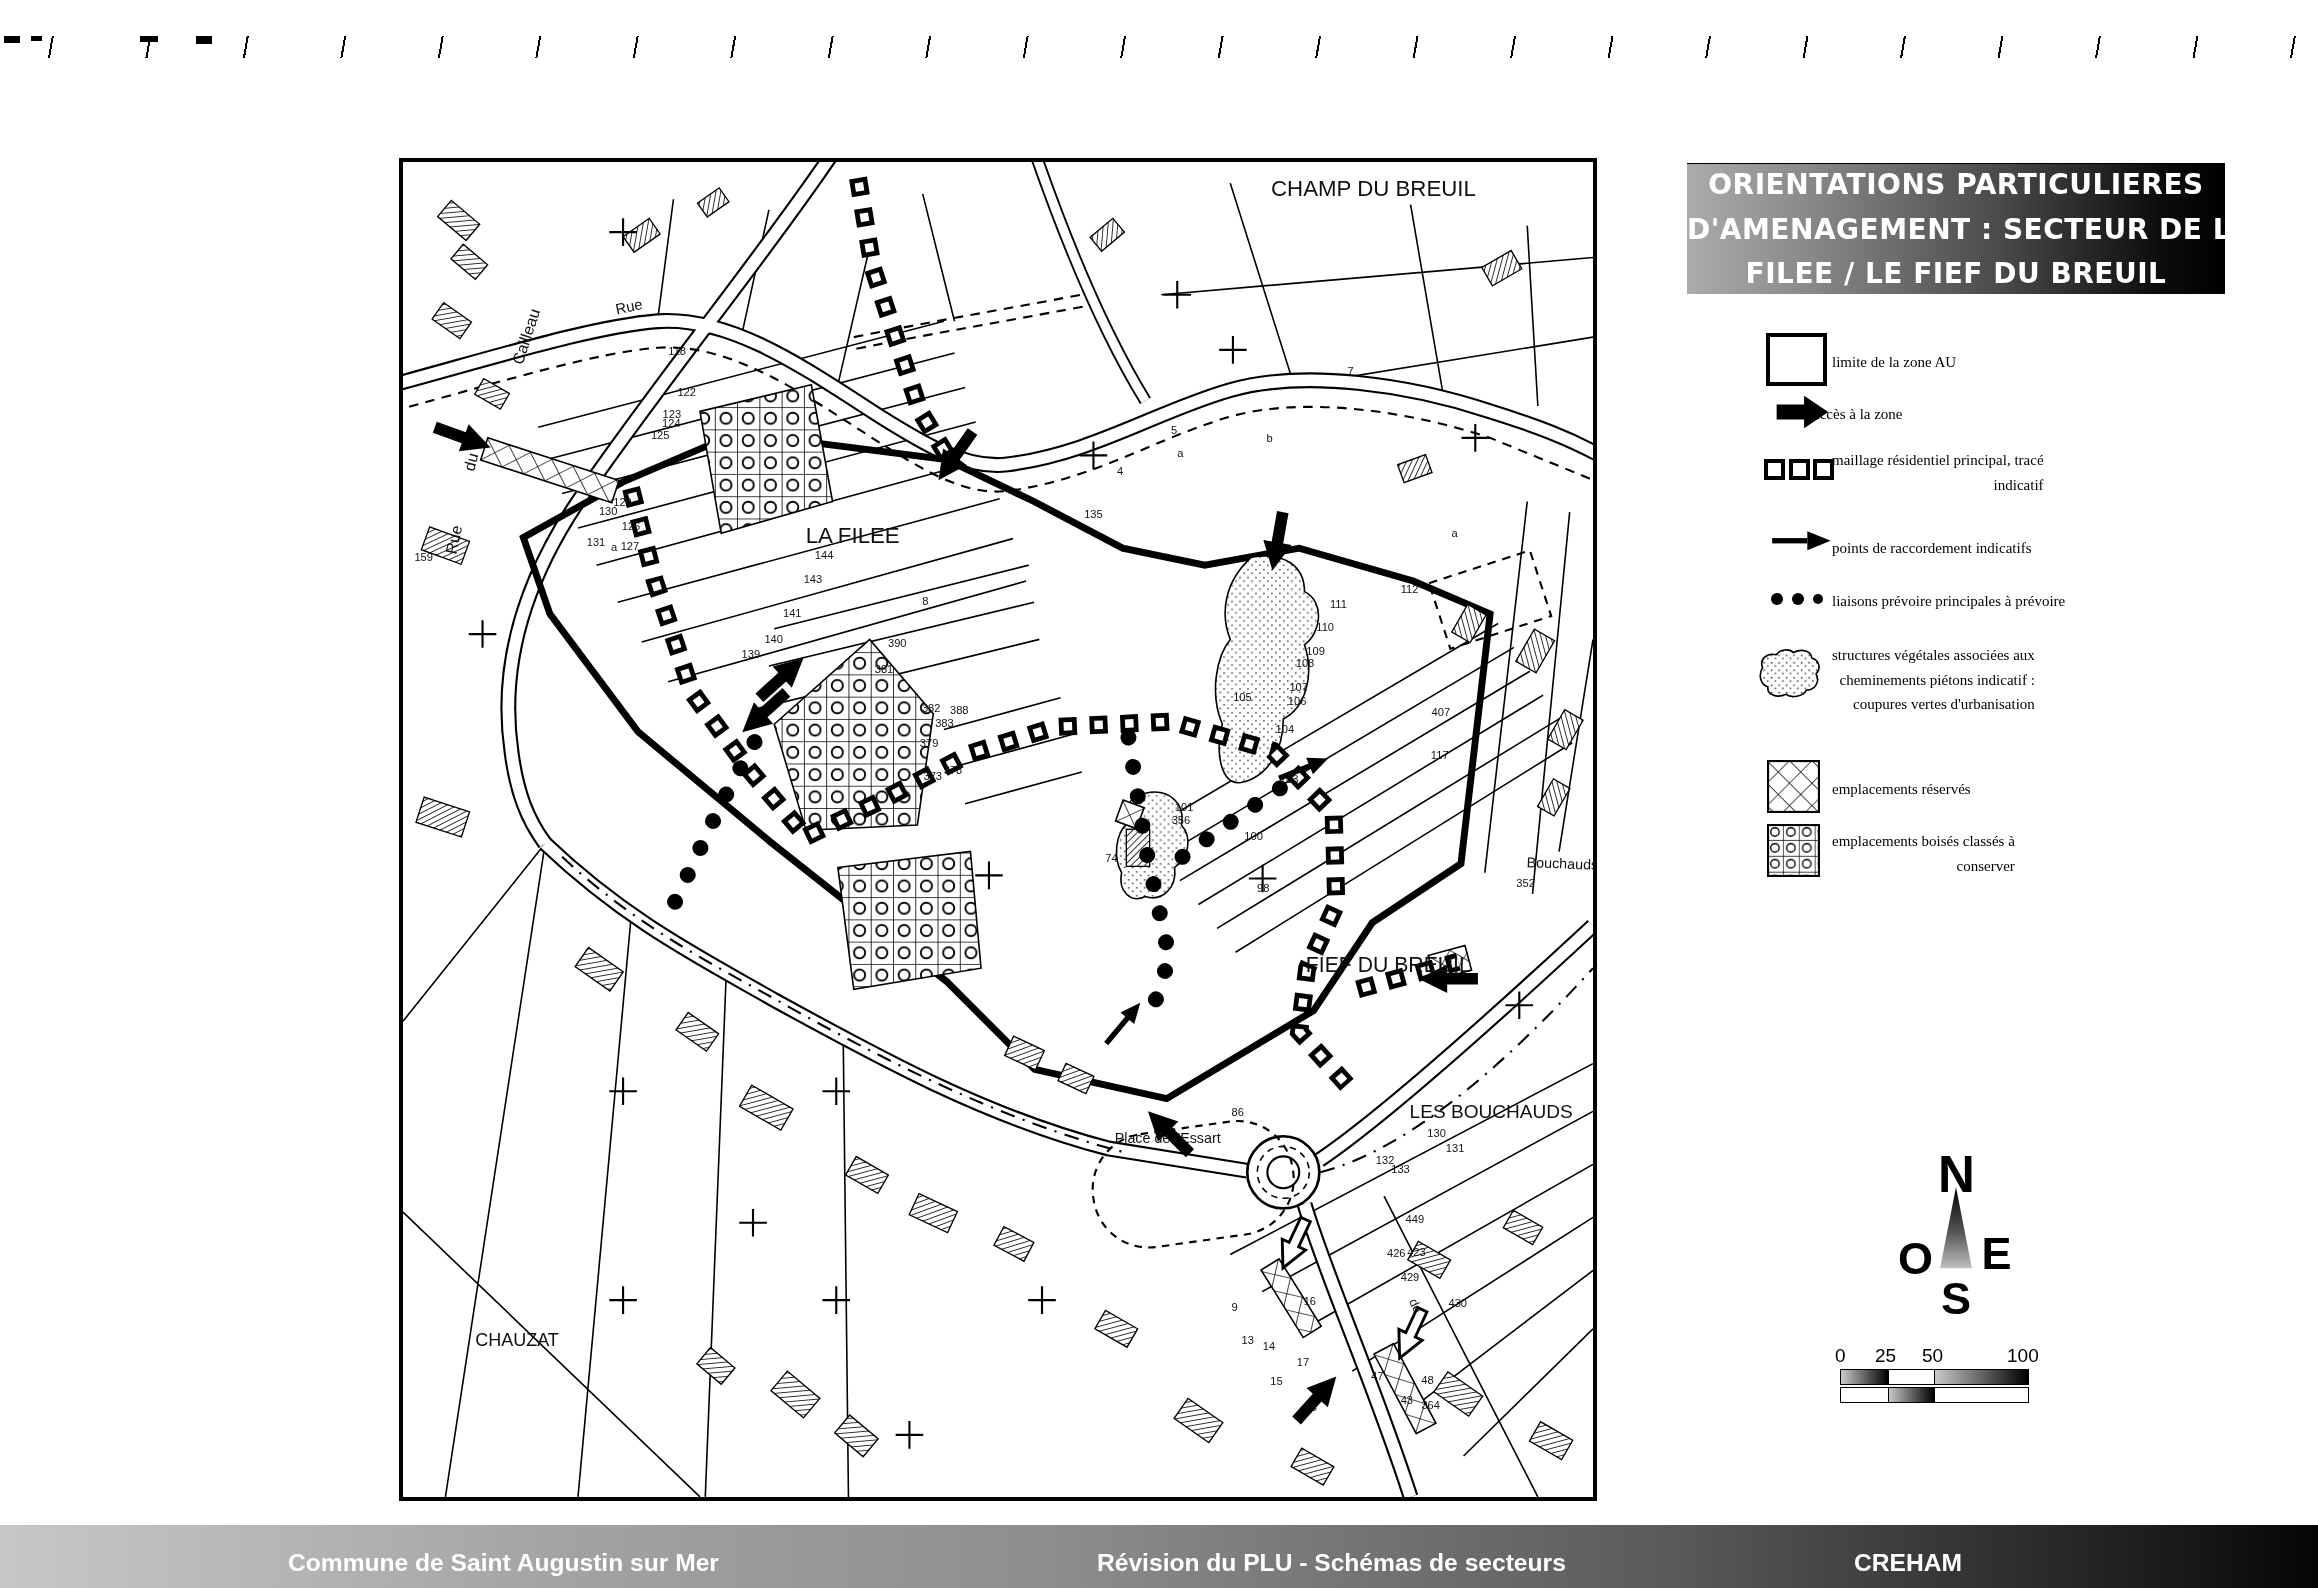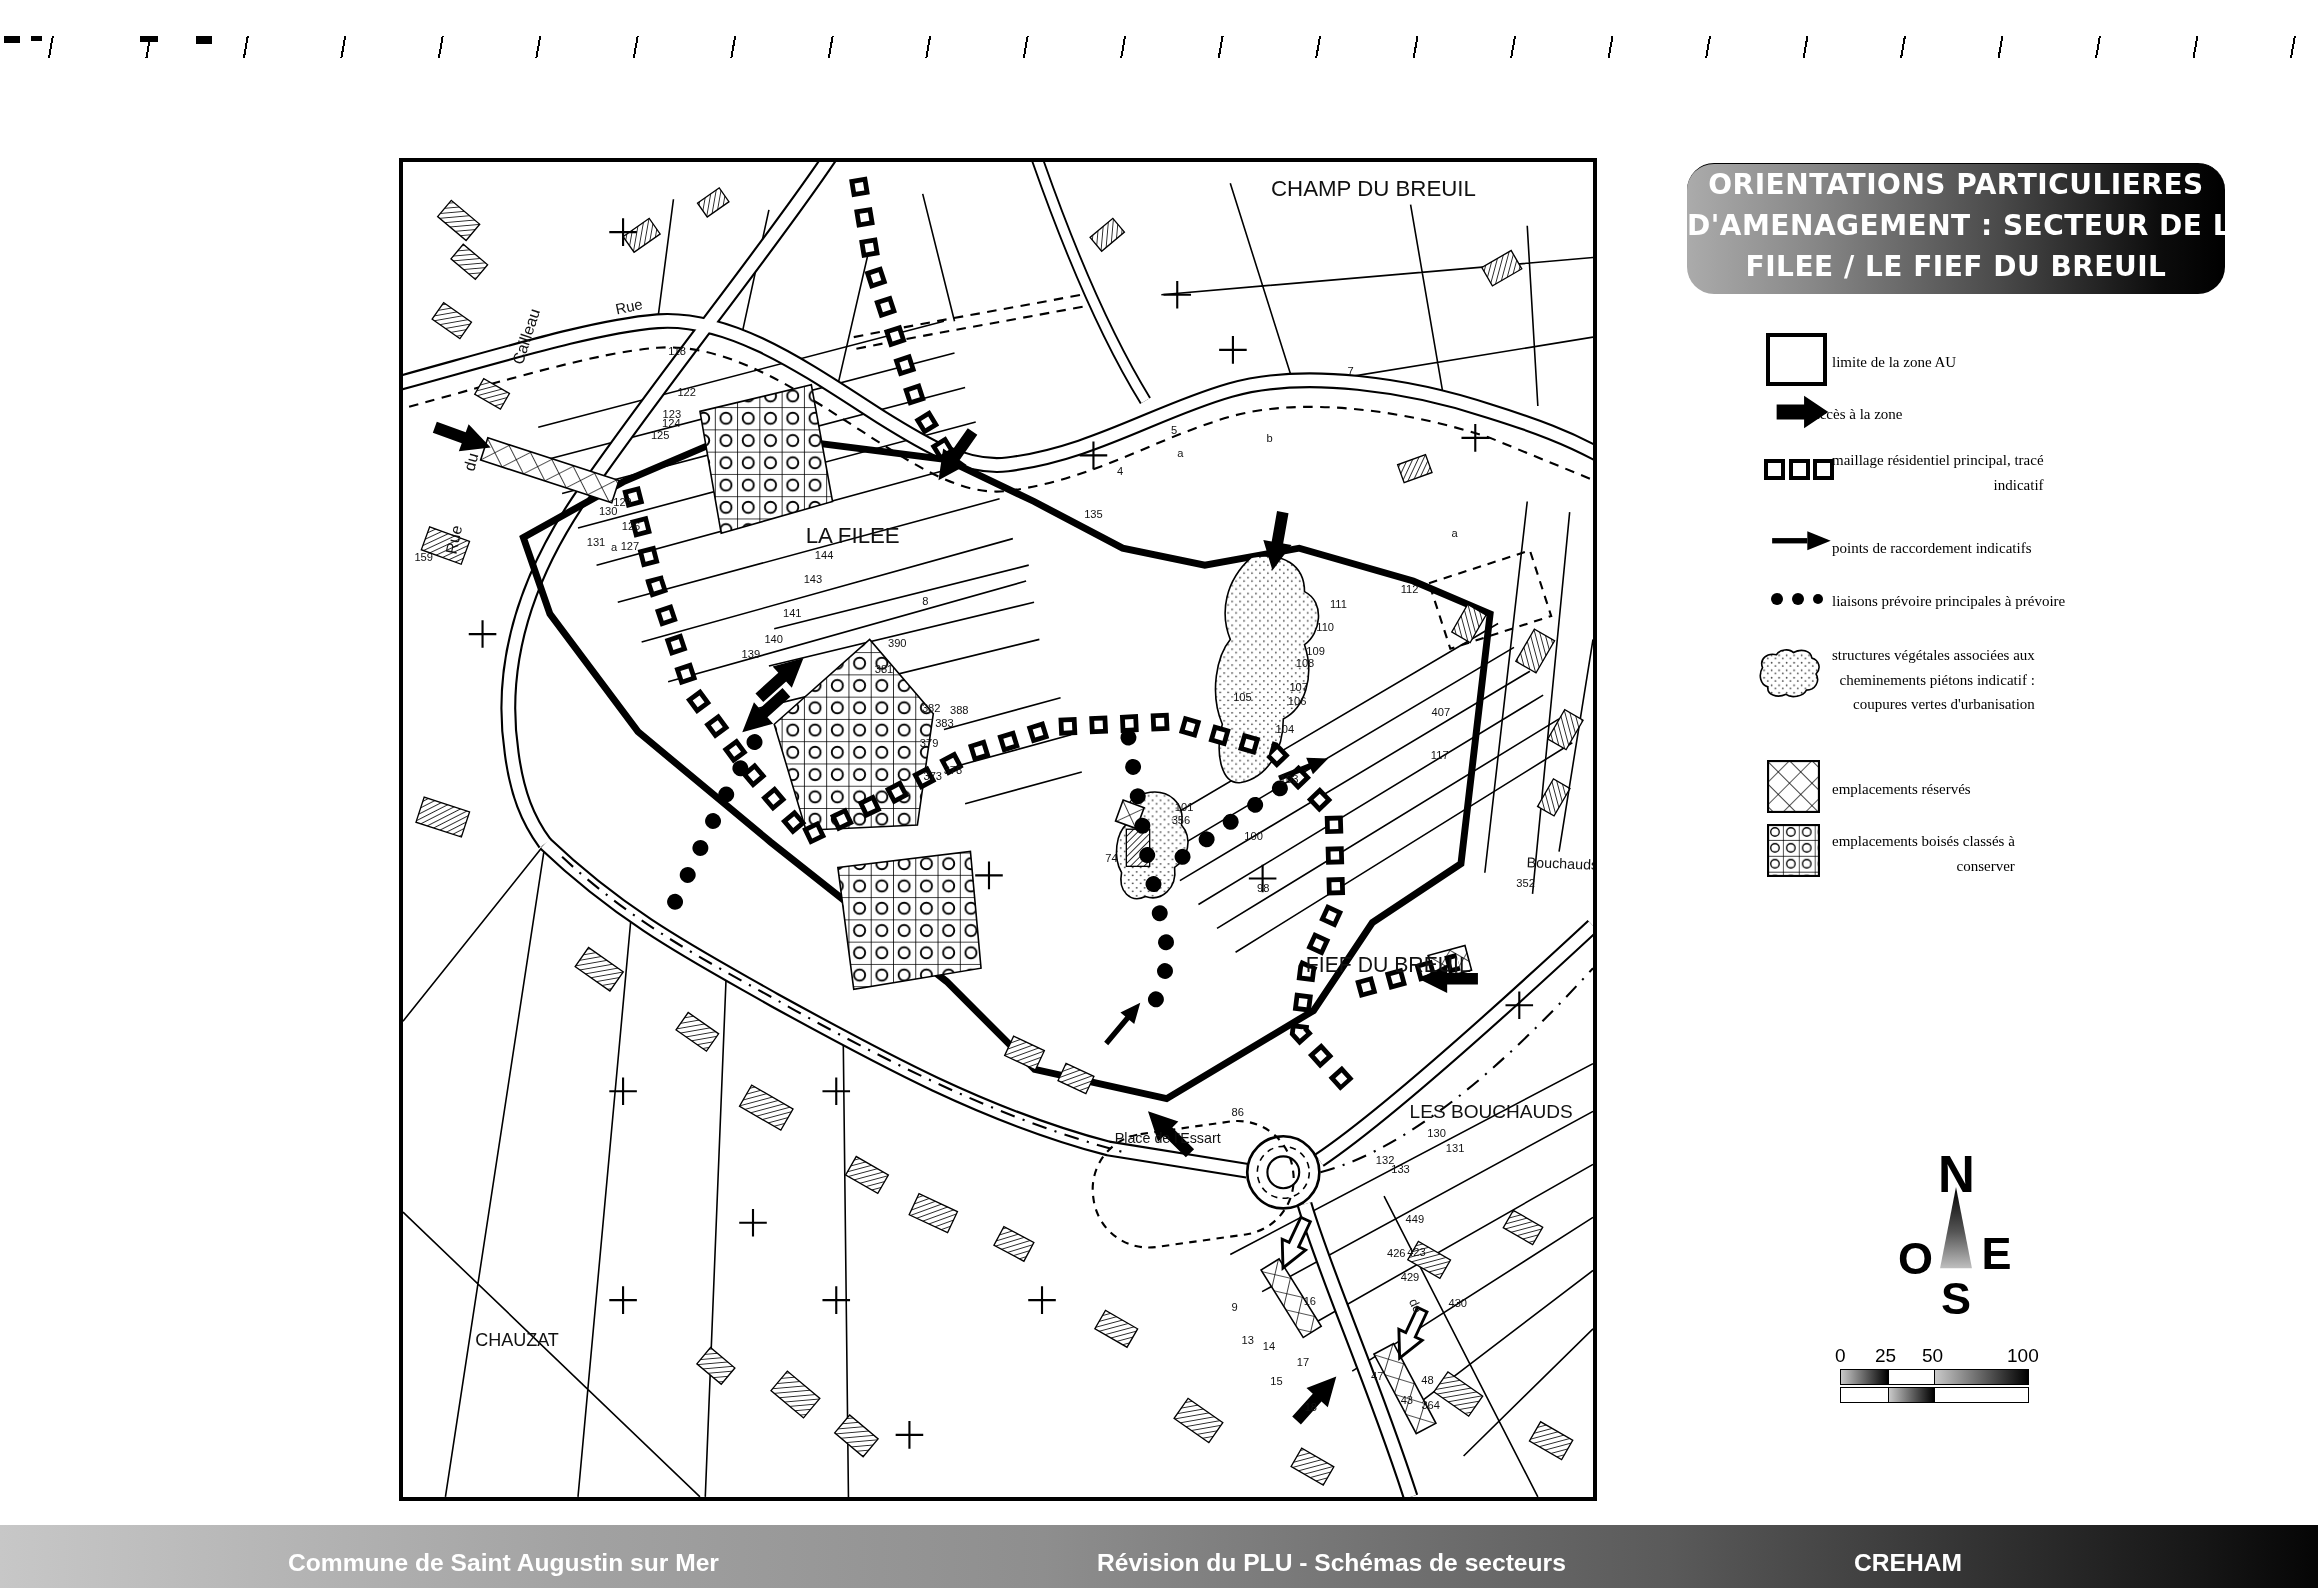--- a/index.html
+++ b/index.html
@@ -2,21 +2,21 @@
 <html style="font-size:8.5px"><head>
 <meta charset="utf-8">
 <style>
   html,body{margin:0;padding:0;background:#fff;}
   #root{position:relative;width:2319px;height:1589px;background:#ffffff;overflow:hidden;
         font-family:"Liberation Sans", sans-serif;color:#000;margin-top:36px;}
   .abs{position:absolute;}
   
   #title-block{left:1687px;top:127px;width:538px;height:130px;
     background:linear-gradient(90deg,#ababab 0%,#8a8a8a 22%,#4a4a4a 58%,#0c0c0c 88%,#000 100%);
-    border-top:1.6px solid #000;display:flex;flex-direction:column;justify-content:flex-start;border-radius:27px;}
+    border-top:1.6px solid #000;display:flex;flex-direction:column;justify-content:space-between;}
   .title-line{color:#fff;font-family:"DejaVu Sans",sans-serif;font-weight:bold;font-size:28px;
     line-height:41px;text-align:center;letter-spacing:0.5px;white-space:nowrap;}
   
   .lg-text{font-family:Liberation Serif, serif;font-size:15px;line-height:24.6px;white-space:nowrap;text-align:right;}
   .zone-rect{width:53px;height:45px;border:4.8px solid #000;background:#fff;}
   .sq{display:inline-block;width:13px;height:13px;border:4.3px solid #000;background:#fff;margin-right:3.7px;vertical-align:middle;}
   .dot{display:inline-block;border-radius:50%;background:#000;vertical-align:middle;margin-right:8.5px;}
   
   .cp{font-family:"Liberation Sans",sans-serif;font-weight:bold;}
   .sb-row{position:absolute;display:flex;height:14.4px;border:1.6px solid #000;box-sizing:content-box;}

